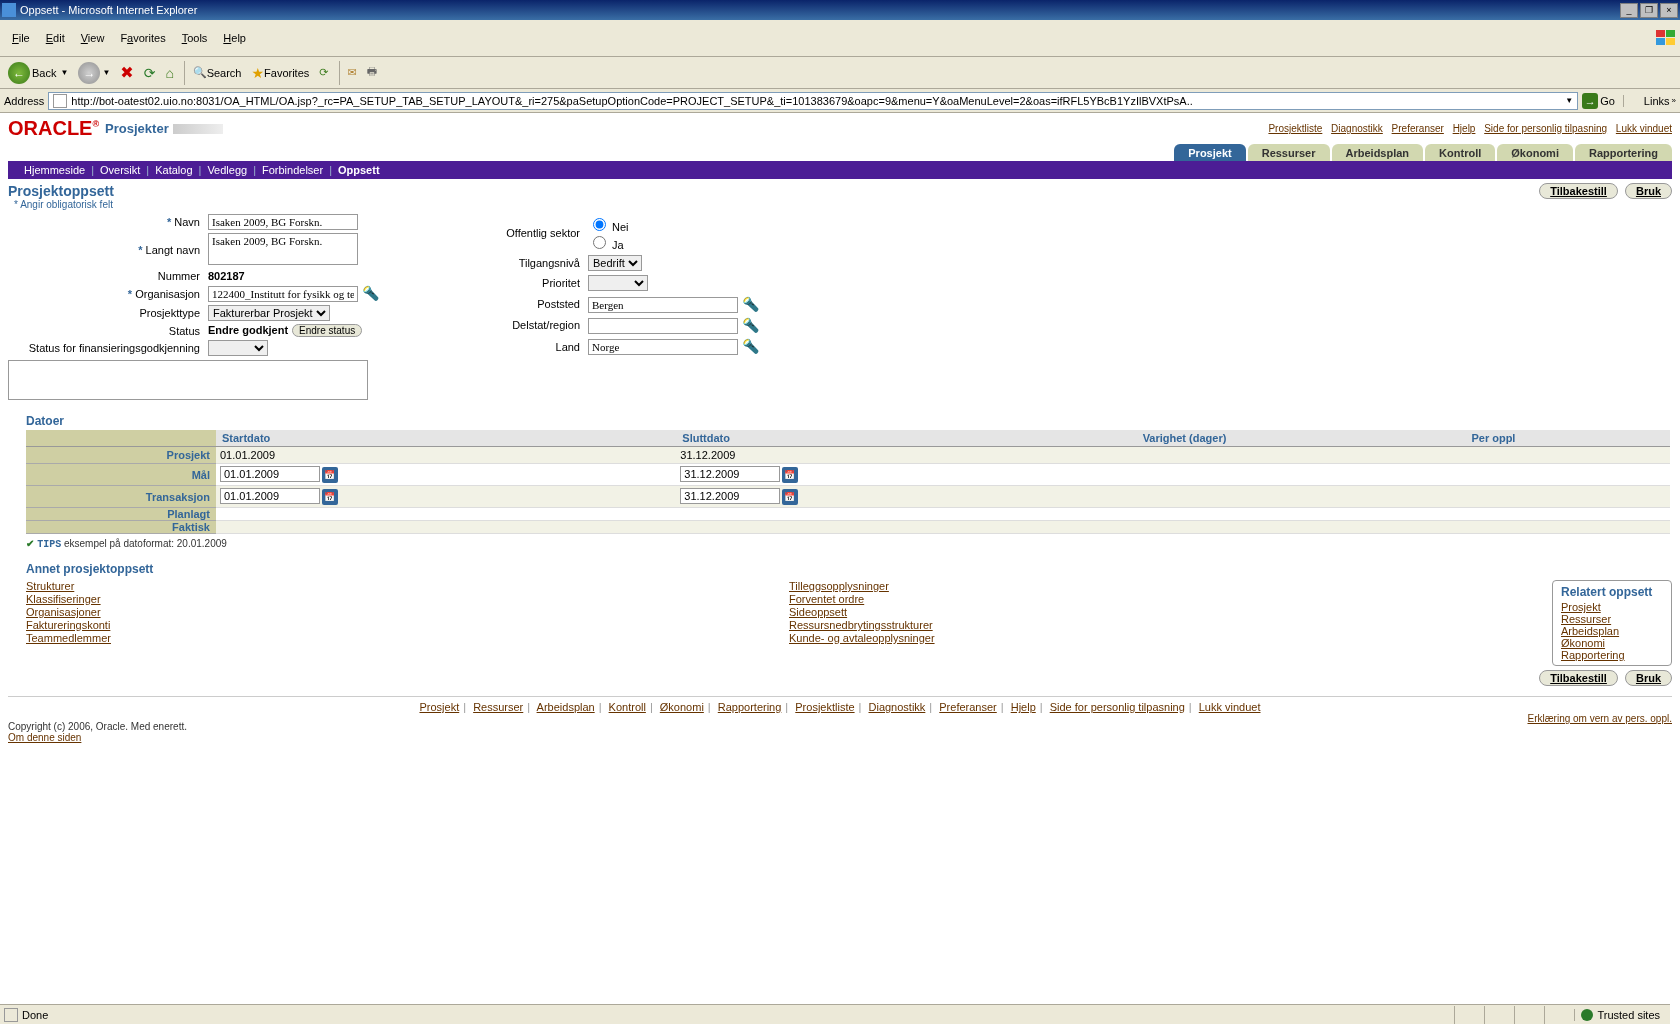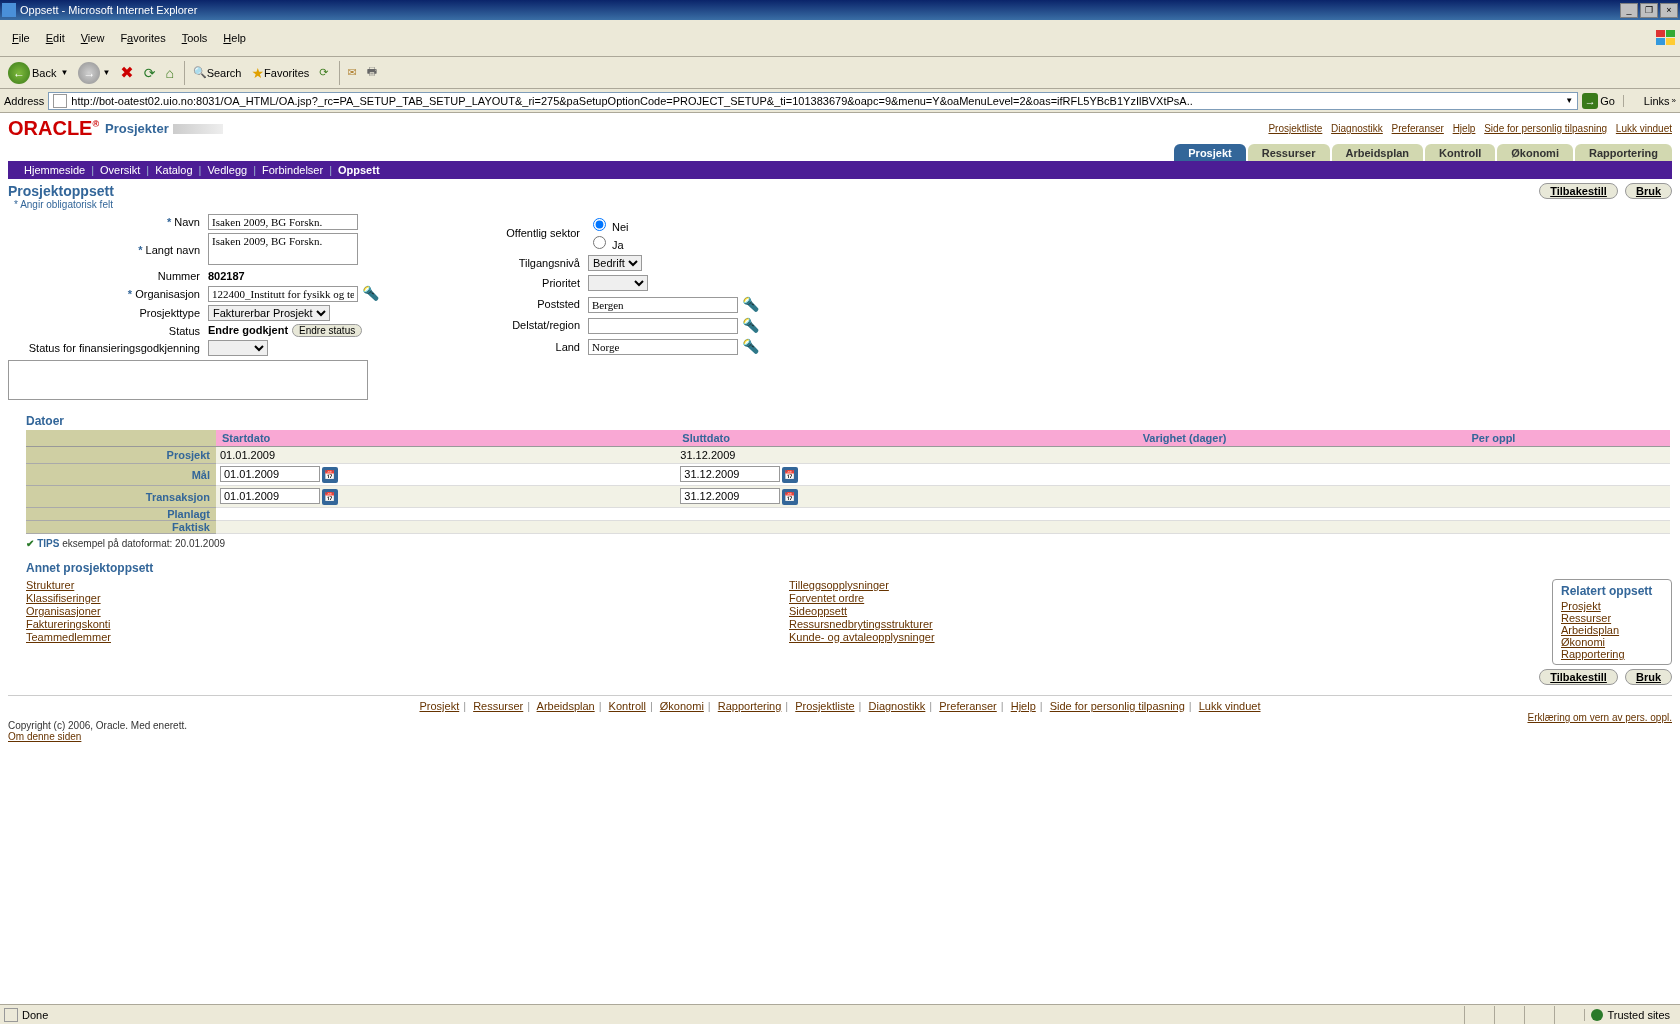--- a/index.html
+++ b/index.html
@@ -61,48 +61,48 @@
 .fld-value .longname { width: 150px; height: 32px; resize: none; }
 .fld-value select { font-size: 11px; border: 1px solid #999; }
 .fld-static { font-size: 11px; }
 .fld-bold { font-weight: bold; }
 .inline-btn { background: #e8e8d8; border: 1px solid #999; border-radius: 8px; padding: 0 6px; font-size: 10px; cursor: pointer; margin-left: 4px; }
 .torch { color: #336699; margin-left: 4px; cursor: pointer; font-size: 14px; }
 .desc-row { display: grid; grid-template-columns: 200px 370px; margin-top: 4px; }
 .desc-row textarea { width: 360px; height: 40px; border: 1px solid #999; resize: none; font-family: Tahoma; font-size: 11px; }
 .section-title { color: #336699; font-weight: bold; font-size: 12px; margin: 12px 0 2px 18px; }
 .dates-table { width: calc(100% - 20px); margin-left: 18px; border-collapse: collapse; }
-.dates-table th { background: #f9a8d4; color: #336699; font-weight: bold; text-align: left; padding: 2px 6px; font-size: 11px; border-bottom: 1px solid #999; }
+.dates-table th { background: #e5e5e5; color: #336699; font-weight: bold; text-align: left; padding: 2px 6px; font-size: 11px; border-bottom: 1px solid #999; }
 .dates-table td { padding: 0; font-size: 11px; }
 .dates-table td.rowlabel { text-align: right; padding-right: 6px; color: #336699; font-weight: bold; background: #cfcfa3; width: 190px; border-bottom: 1px solid #aaa; }
 .dates-table tr.odd td.cell { background: #f2f2e6; }
 .dates-table tr.even td.cell { background: #fff; }
 .dates-table td.cell { border-bottom: 1px solid #ddd; padding: 2px 4px; }
 .date-input { width: 100px; height: 16px; border: 1px solid #999; font-size: 11px; padding: 1px 3px; }
 .cal-ico { display: inline-block; width: 16px; height: 16px; background: #336699; color: #fff; font-size: 9px; text-align: center; line-height: 16px; margin-left: 2px; cursor: pointer; border-radius: 2px; }
 .tips { margin: 4px 0 0 18px; color: #333; font-size: 10px; }
 .tips .tip-ico { color: #2a7a2a; font-weight: bold; }
-.tips .tip-lbl { color: #336699; font-weight: bold; }
+.tips .tip-lbl { color: #336699; font-weight: bold; font-family: Liberation Mono, monospace; }
 .other-setup { display: flex; margin: 4px 0 0 18px; }
 .other-col { flex: 1; }
 .other-col a { display: block; color: #663300; text-decoration: underline; font-size: 11px; margin-bottom: 1px; cursor: pointer; }
 .related-box { border: 1px solid #999; border-radius: 4px; width: 120px; padding: 4px 8px; }
 .related-box .rb-title { color: #336699; font-weight: bold; font-size: 12px; margin-bottom: 2px; }
 .related-box a { display: block; color: #663300; text-decoration: underline; font-size: 11px; cursor: pointer; }
 .hr { border-top: 1px solid #ccc; margin: 10px 0 4px 0; }
 .footer-nav { text-align: center; font-size: 11px; }
 .footer-nav a { color: #663300; text-decoration: underline; cursor: pointer; }
 .footer-nav .sep { color: #999; margin: 0 4px; }
 .copyright { font-size: 10px; color: #333; margin-top: 8px; }
 .copyright a { color: #663300; text-decoration: underline; }
 .privacy { text-align: right; font-size: 10px; }
 .privacy a { color: #663300; text-decoration: underline; }
 .foot-row { display: flex; align-items: flex-start; }
 .foot-row .left { flex: 1; }
-.statusbar { position: fixed; bottom: 0; left: 0; right: 0; height: 20px; background: #ece9d8; border-top: 1px solid #aca899; display: flex; align-items: center; font-size: 11px; padding: 0 4px; }
+.statusbar { position: fixed; bottom: 0; left: 0; right: 10px; height: 20px; background: #ece9d8; border-top: 1px solid #aca899; display: flex; align-items: center; font-size: 11px; padding: 0 4px; }
 .statusbar .done-ico { width: 14px; height: 14px; border: 1px solid #999; margin-right: 4px; }
 .statusbar .panes { margin-left: auto; display: flex; }
 .statusbar .pane { border-left: 1px solid #aca899; width: 30px; height: 18px; }
 .statusbar .trusted { display: flex; align-items: center; border-left: 1px solid #aca899; padding: 0 6px; }
 .statusbar .trusted .dot { width: 12px; height: 12px; border-radius: 50%; background: #2a7a2a; margin-right: 4px; }
 </style>
 </head>
 <body>
 
 <div class="titlebar">

